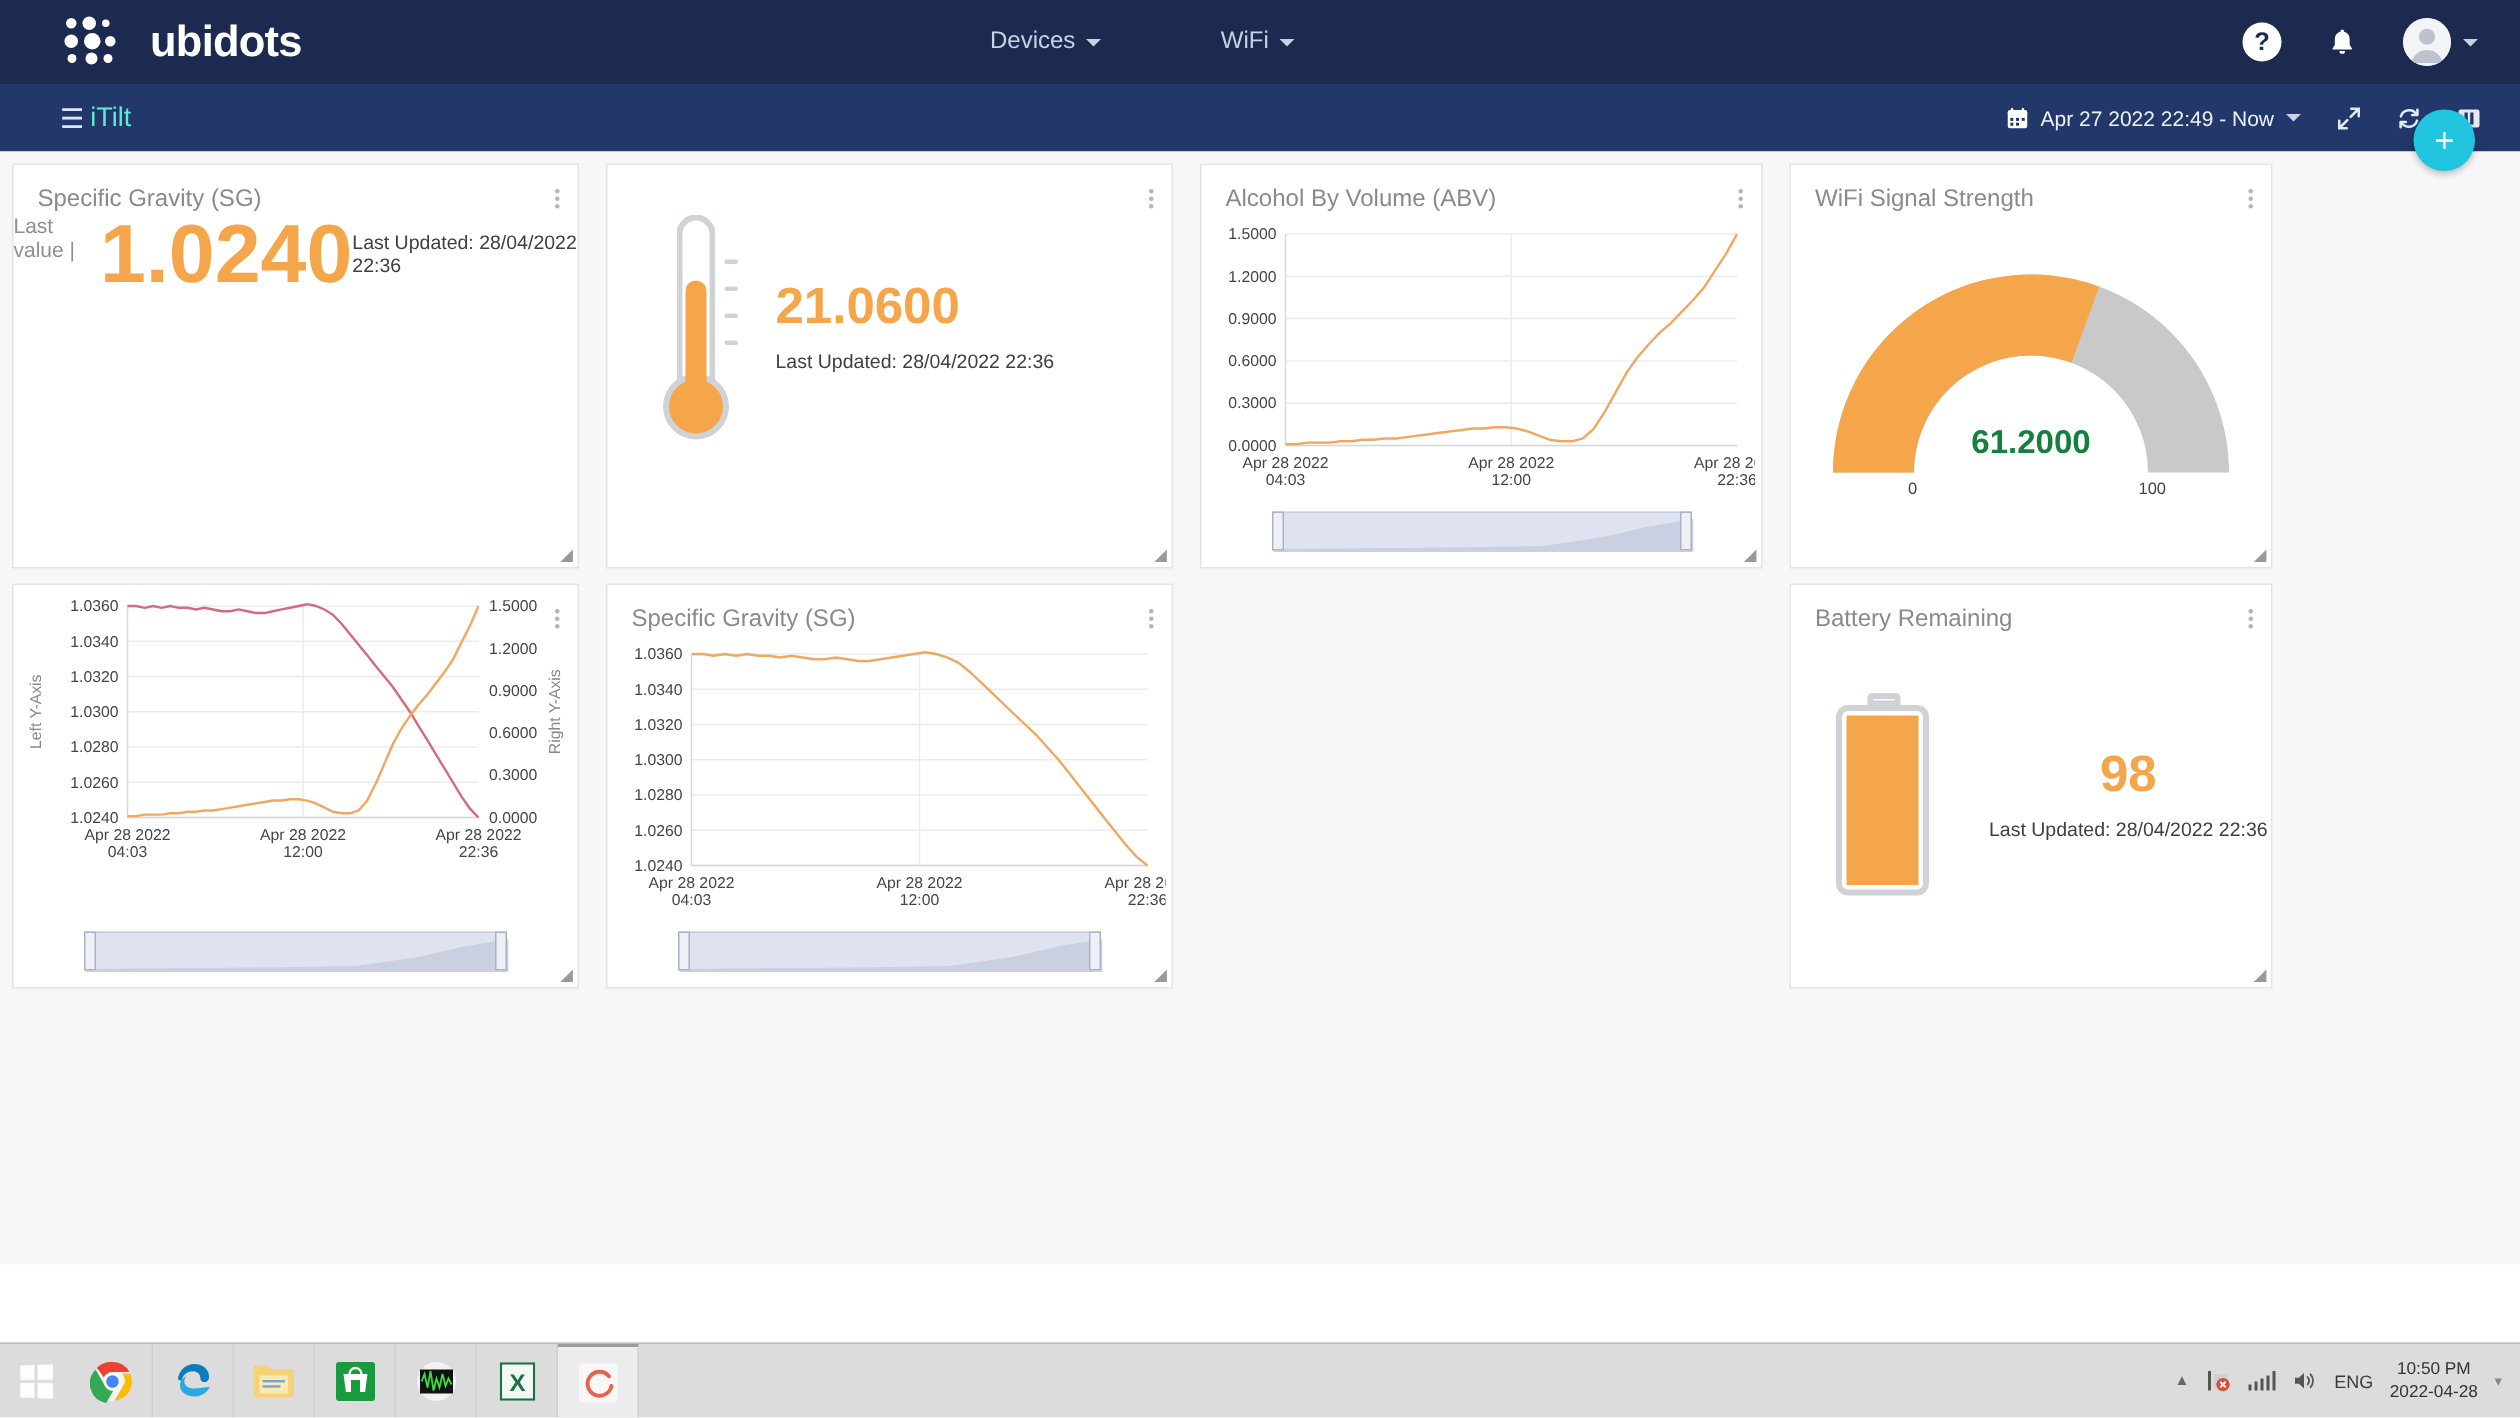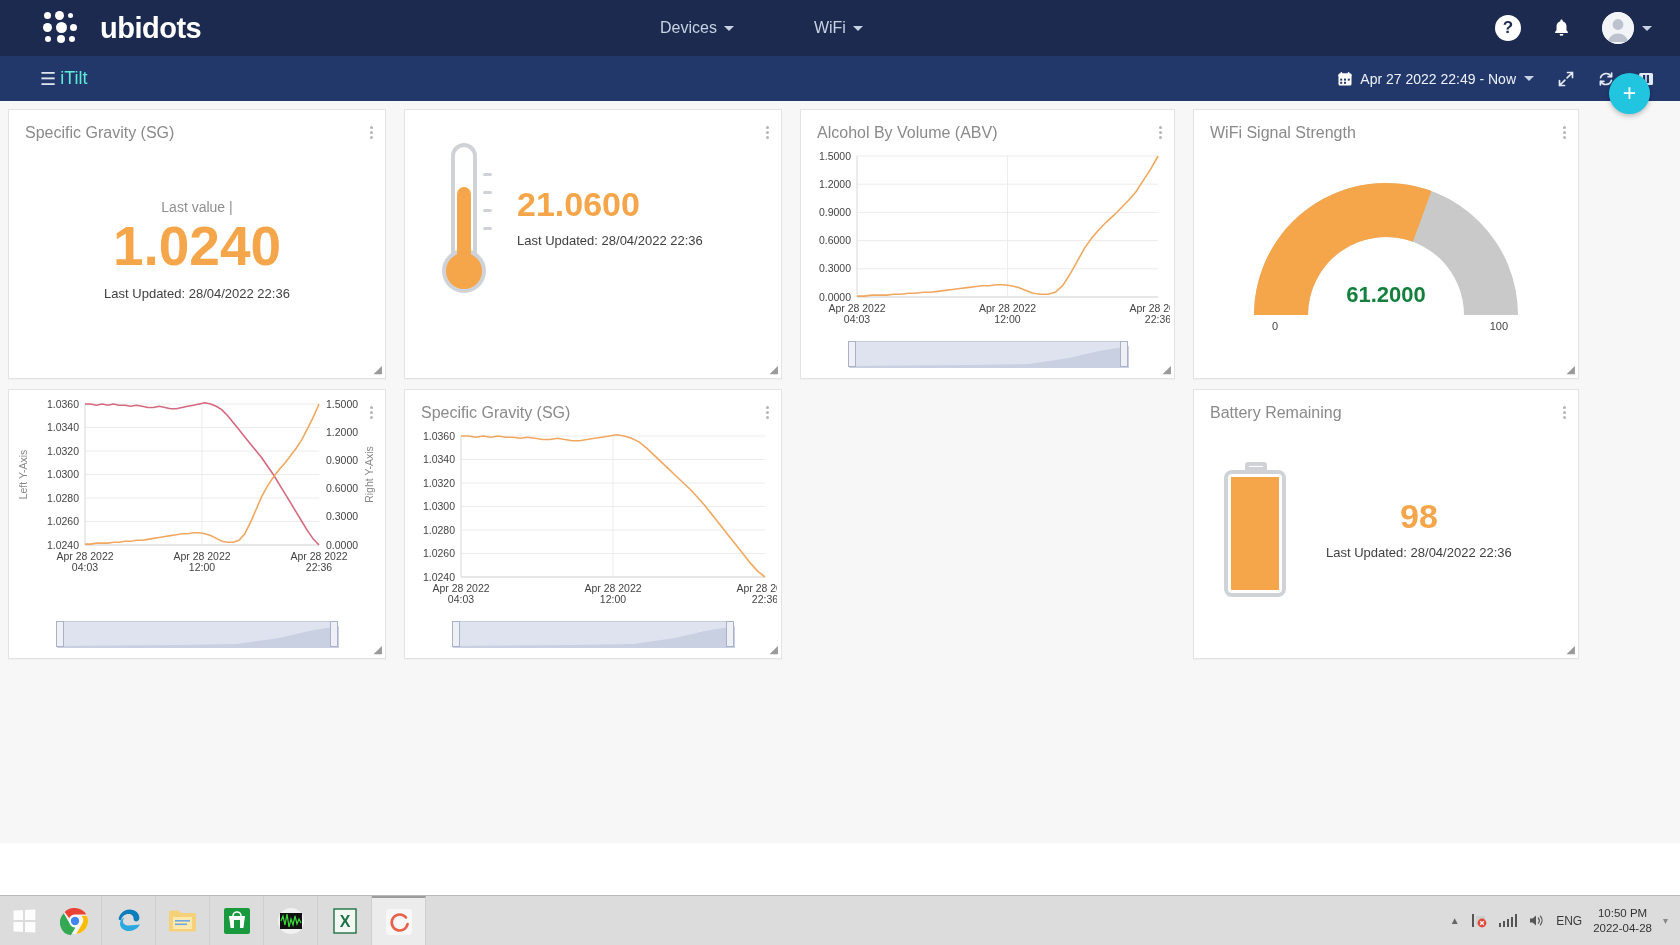--- a/index.html
+++ b/index.html
@@ -57,28 +57,28 @@
     font-size:23px; box-shadow:0 2px 5px rgba(0,0,0,.25); cursor:pointer; z-index:30;
   }
 
   
   .board { position:relative; background:#f7f7f7; height:742px; padding:8px; }
   .row { display:flex; gap:18px; margin-bottom:10px; }
   .card {
     background:#fff; border:1px solid #e4e4e4; position:relative;
     height:270px; box-shadow:0 1px 1px rgba(0,0,0,.03);
   }
-  .c1 { width:378px; } .c2 { width:378px; } .c3 { width:375px; } .c4 { width:386px; }
+  .c1 { width:378px; } .c2 { width:378px; } .c3 { width:375px; } .c4 { width:322px; }
   .card-title { font-size:16px; color:#8a8a8a; padding:14px 0 0 16px; font-weight:400; }
   .kebab { position:absolute; right:12px; top:14px; color:#b5b5b5; font-size:16px; line-height:5px; cursor:pointer; letter-spacing:0; }
   .kebab span { display:block; width:3px; height:3px; background:#b5b5b5; border-radius:50%; margin:2px 0; }
   .resize { position:absolute; right:3px; bottom:2px; color:#9a9a9a; font-size:11px; transform:rotate(0deg); }
 
   
-  .val-center { display:flex; flex-direction:column; align-items:center; justify-content:center; height:215px; }
+  .val-center { display:flex; align-items:flex-start; justify-content:center; height:215px; }
   .lastvalue-lbl { color:#8f8f8f; font-size:14px; margin-bottom:4px; }
   .bigval { color:#f5a54a; font-size:55px; font-weight:bold; line-height:1; }
   .lastupd { color:#404040; font-size:13px; margin-top:12px; }
 
   .thermo-row { display:flex; align-items:center; height:215px; padding-left:32px; gap:26px; }
   .thermo { width:54px; height:150px; position:relative; }
   .thermo .tube {
     position:absolute; left:14px; top:0; width:26px; height:112px;
     border:4px solid #cfd3d8; border-radius:14px 14px 0 0; border-bottom:none; background:#fff;
   }

